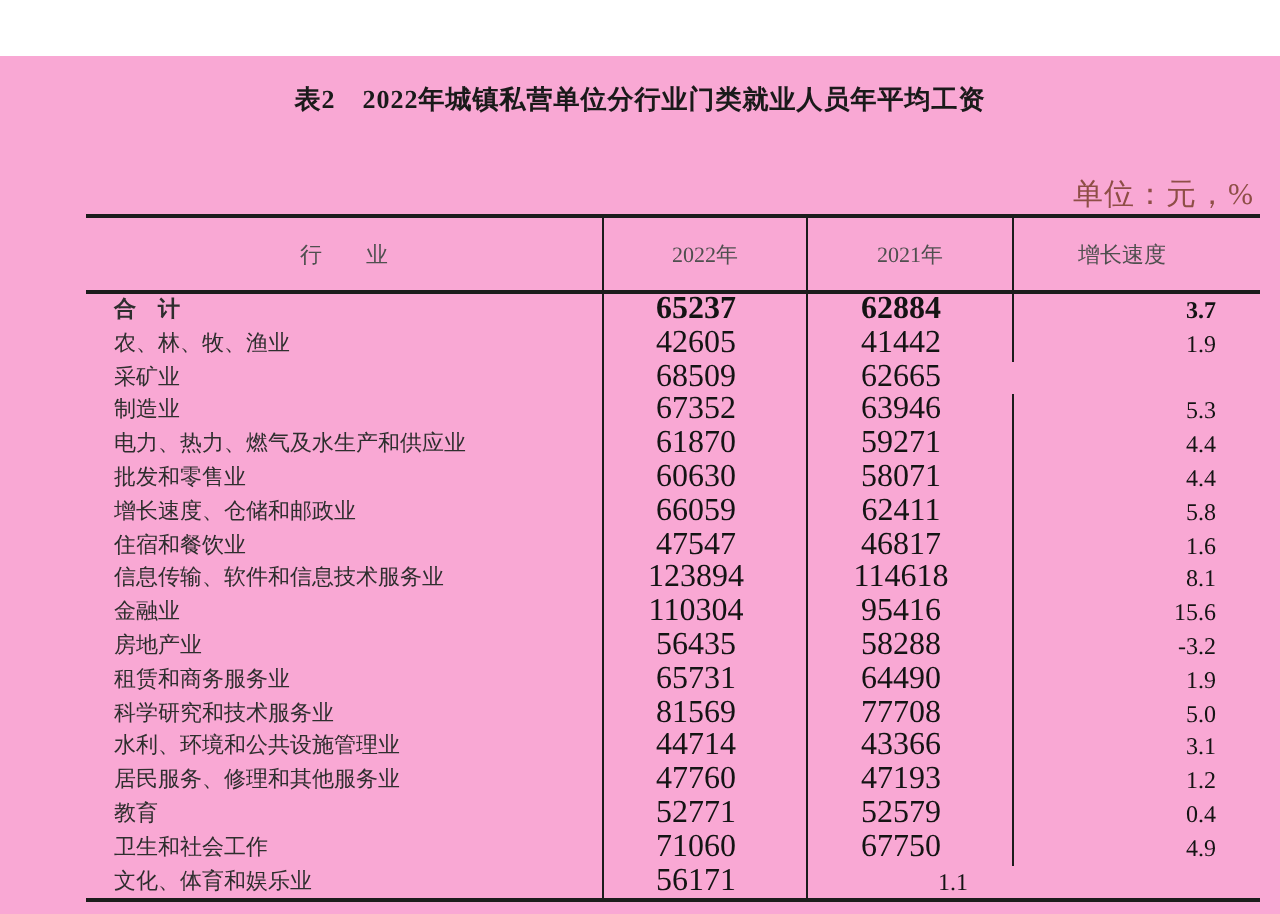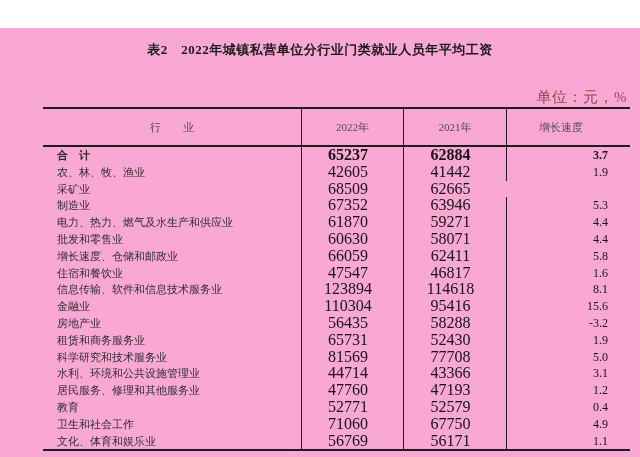--- a/index.html
+++ b/index.html
@@ -157,21 +157,21 @@
         </div>
         <div class="tr">
           <div class="td c-industry">房地产业</div>
           <div class="td c-num vline">56435</div>
           <div class="td c-num vline">58288</div>
           <div class="td c-growth vline">-3.2</div>
         </div>
         <div class="tr">
           <div class="td c-industry">租赁和商务服务业</div>
           <div class="td c-num vline">65731</div>
-          <div class="td c-num vline">52430</div>
+          <div class="td c-num vline">64490</div>
           <div class="td c-growth vline">1.9</div>
         </div>
         <div class="tr">
           <div class="td c-industry">科学研究和技术服务业</div>
           <div class="td c-num vline">81569</div>
           <div class="td c-num vline">77708</div>
           <div class="td c-growth vline">5.0</div>
         </div>
         <div class="tr">
           <div class="td c-industry">水利、环境和公共设施管理业</div>
@@ -192,19 +192,18 @@
           <div class="td c-growth vline">0.4</div>
         </div>
         <div class="tr">
           <div class="td c-industry">卫生和社会工作</div>
           <div class="td c-num vline">71060</div>
           <div class="td c-num vline">67750</div>
           <div class="td c-growth vline">4.9</div>
         </div>
         <div class="tr">
           <div class="td c-industry">文化、体育和娱乐业</div>
-          <div class="td c-num vline">56769</div>
           <div class="td c-num vline">56171</div>
           <div class="td c-growth vline">1.1</div>
         </div>
       </div>
   </div>
 </div>
 
 </body></html>

